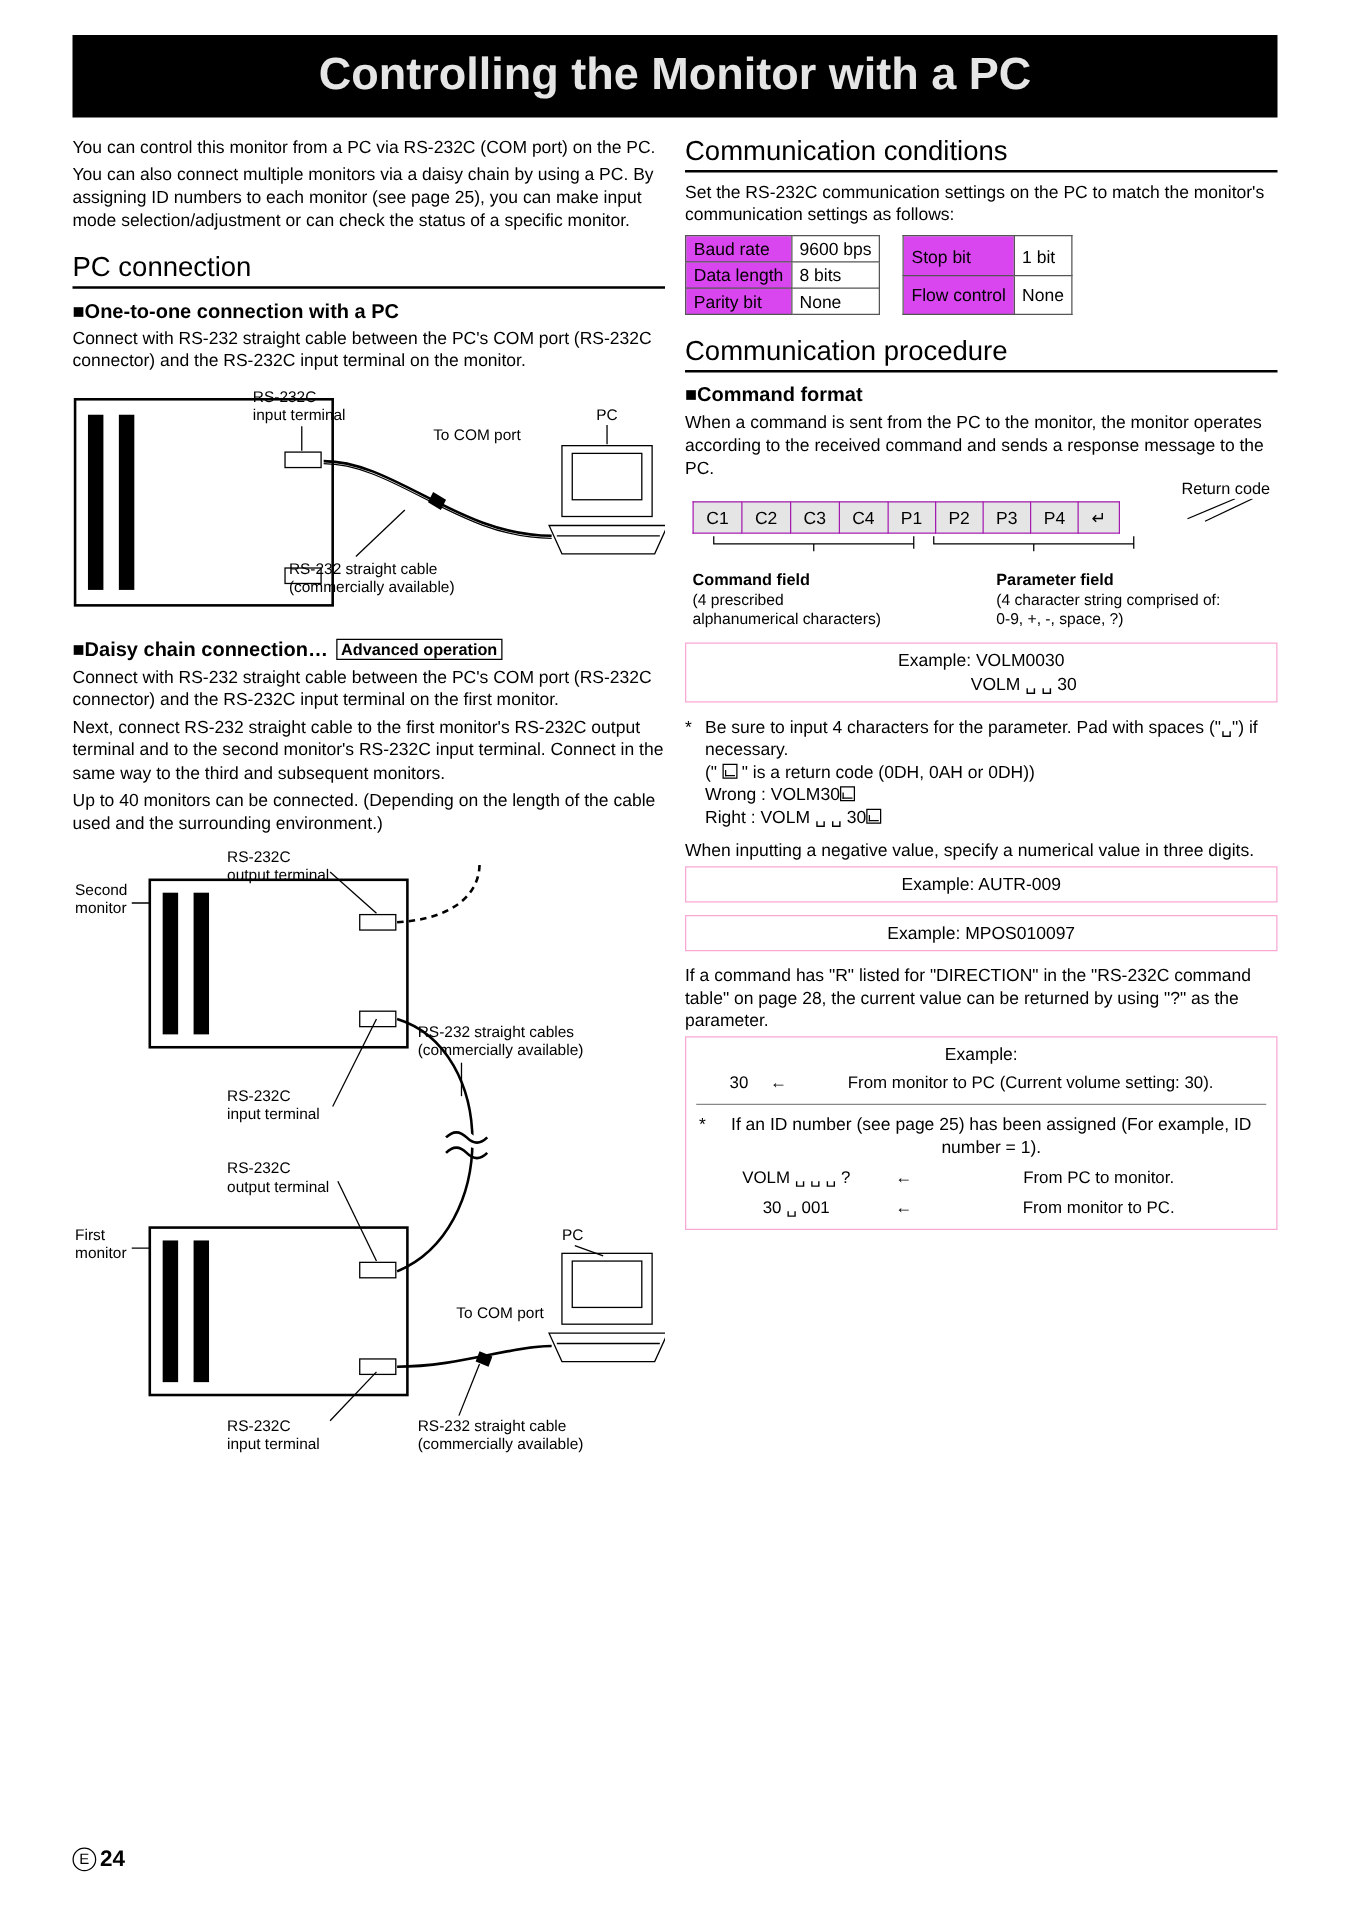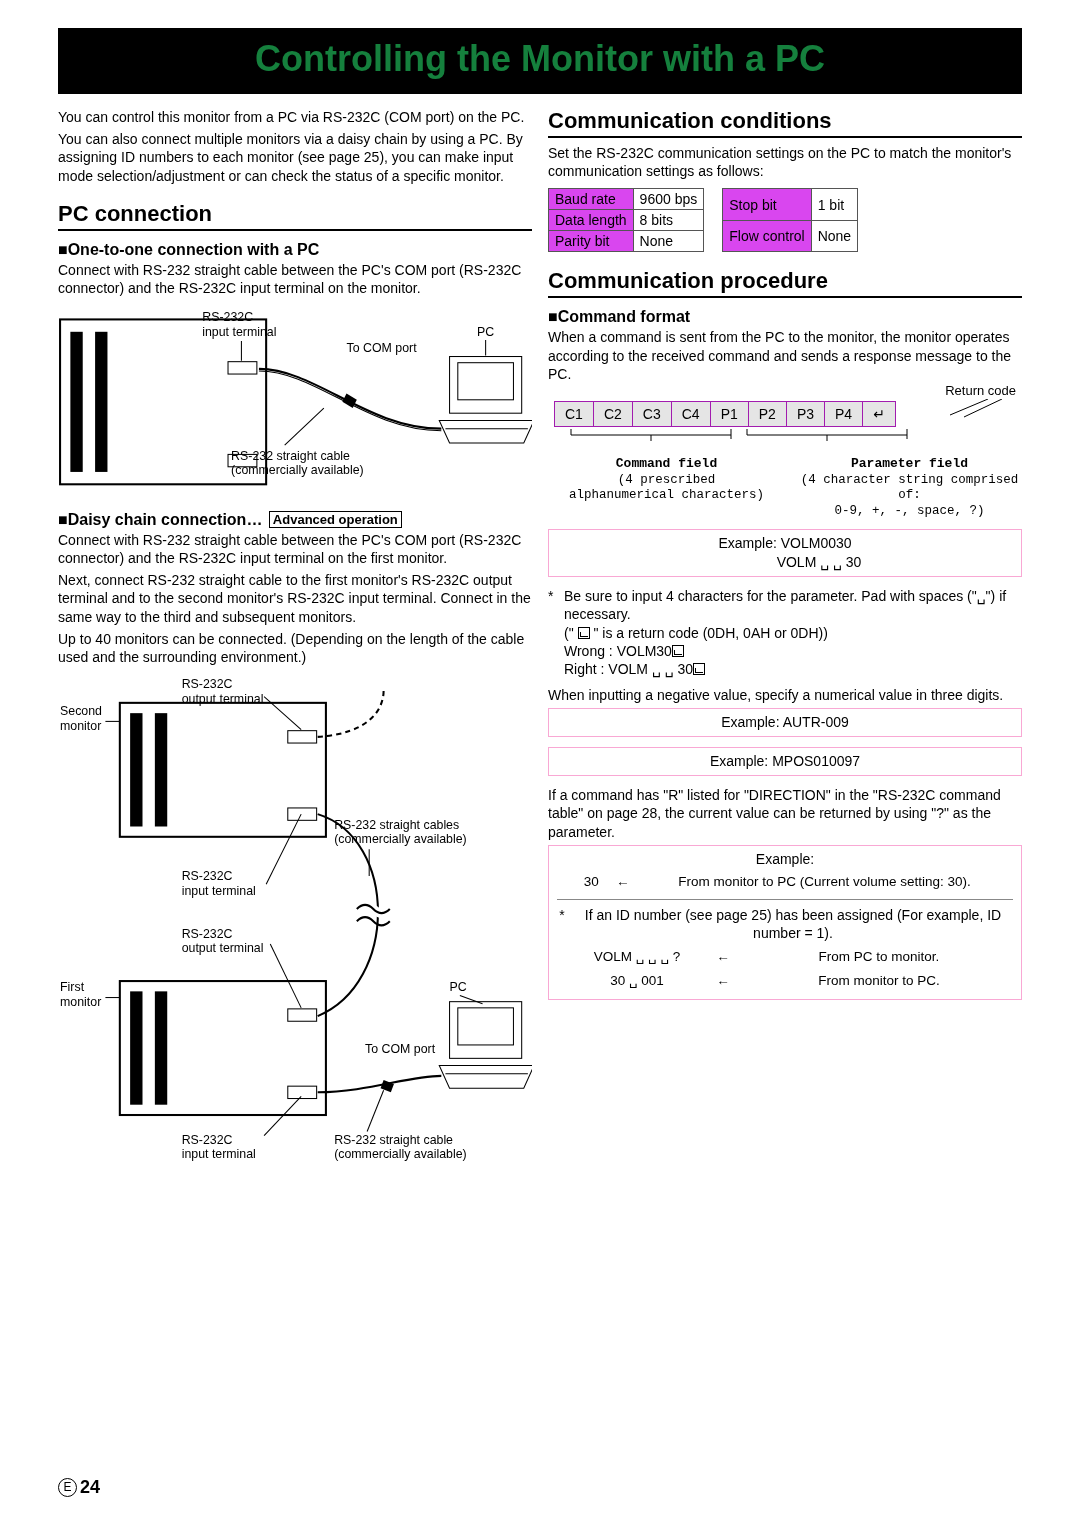--- a/index.html
+++ b/index.html
@@ -1,39 +1,39 @@
 <!DOCTYPE html>
 <html><head>
 <meta charset="utf-8">
 <style>
   * { box-sizing: border-box; margin: 0; padding: 0; }
   body { font-family: Arial, Helvetica, sans-serif; font-size: 14px; color: #000; background: #fff; }
   .page { width: 1080px; height: 1528px; padding: 28px 58px 24px 58px; position: relative; }
-  .title-banner { background: #000; color: #15803d; text-align: center; padding: 10px 0 14px 0; margin-bottom: 14px; }
+  .title-banner { background: #000; color: #e5e5e5; text-align: center; padding: 10px 0 14px 0; margin-bottom: 14px; }
   .title-banner h1 { font-size: 36px; font-weight: bold; }
   .columns { display: flex; gap: 16px; }
   .col { flex: 1; min-width: 0; }
   p { line-height: 1.30; margin-bottom: 4px; font-size: 14px; }
-  .h2 { font-size: 22px; font-weight: bold; border-bottom: 2px solid #000; margin-top: 16px; margin-bottom: 6px; padding-bottom: 2px; }
+  .h2 { font-size: 22px; font-weight: normal; border-bottom: 2px solid #000; margin-top: 16px; margin-bottom: 6px; padding-bottom: 2px; }
   .h3 { font-size: 16px; font-weight: bold; margin-top: 10px; margin-bottom: 2px; }
   .h3 .marker { font-family: "Arial"; }
   .adv-badge { display: inline-block; border: 1px solid #000; font-size: 13px; font-weight: bold; padding: 0 3px; vertical-align: 1px; margin-left: 2px; }
   .figure { width: 100%; margin: 8px 0 10px 0; }
   .svgfig { width: 100%; height: auto; display: block; }
   .comm-tables { display: flex; gap: 18px; margin: 8px 0 10px 0; }
   table.comm { border-collapse: collapse; font-size: 14px; }
   table.comm td { border: 1px solid #555; padding: 2px 6px; }
   table.comm td.lbl { background: #d946ef; }
   .cmdrow-wrap { position: relative; margin: 18px 0 8px 0; }
   .return-label { position: absolute; right: 6px; top: -18px; font-size: 13px; }
   .return-arrow { position: absolute; right: 18px; top: -2px; width: 60px; height: 20px; }
   table.cmdrow { border-collapse: collapse; margin-left: 6px; }
   table.cmdrow td { border: 1px solid #a21caf; padding: 4px 10px; font-size: 14px; text-align: center; background: #e5e5e5; }
   .field-legend { display: flex; gap: 18px; margin: 6px 0 10px 6px; font-size: 12.5px; }
-  .field-legend .leg { flex: 1; text-align: center; line-height: 1.25; font-family: Liberation Mono, monospace; }
+  .field-legend .leg { flex: 1; text-align: left; line-height: 1.25; }
   .field-legend .leg b { font-size: 13px; }
   .example-box { border: 1px solid #f9a8d4; padding: 4px 8px; margin: 4px 0 10px 0; font-size: 14px; line-height: 1.35; text-align: center; }
   .rc { display: inline-block; border: 1px solid #000; width: 12px; height: 12px; position: relative; vertical-align: -1px; }
   .rc::after { content: ""; position: absolute; left: 1px; bottom: 1px; width: 7px; height: 4px; border-left: 1px solid #000; border-bottom: 1px solid #000; }
   .note-star { display: flex; gap: 6px; margin: 6px 0 8px 0; font-size: 14px; line-height: 1.30; }
   .note-star .star { flex: 0 0 10px; }
   .dir-table { width: 100%; }
   .dir-table td { vertical-align: top; padding: 2px 4px; font-size: 13.5px; }
   .dir-arrow { font-size: 16px; }
   .dir-sub { border-top: 1px solid #888; margin-top: 4px; padding-top: 4px; }

